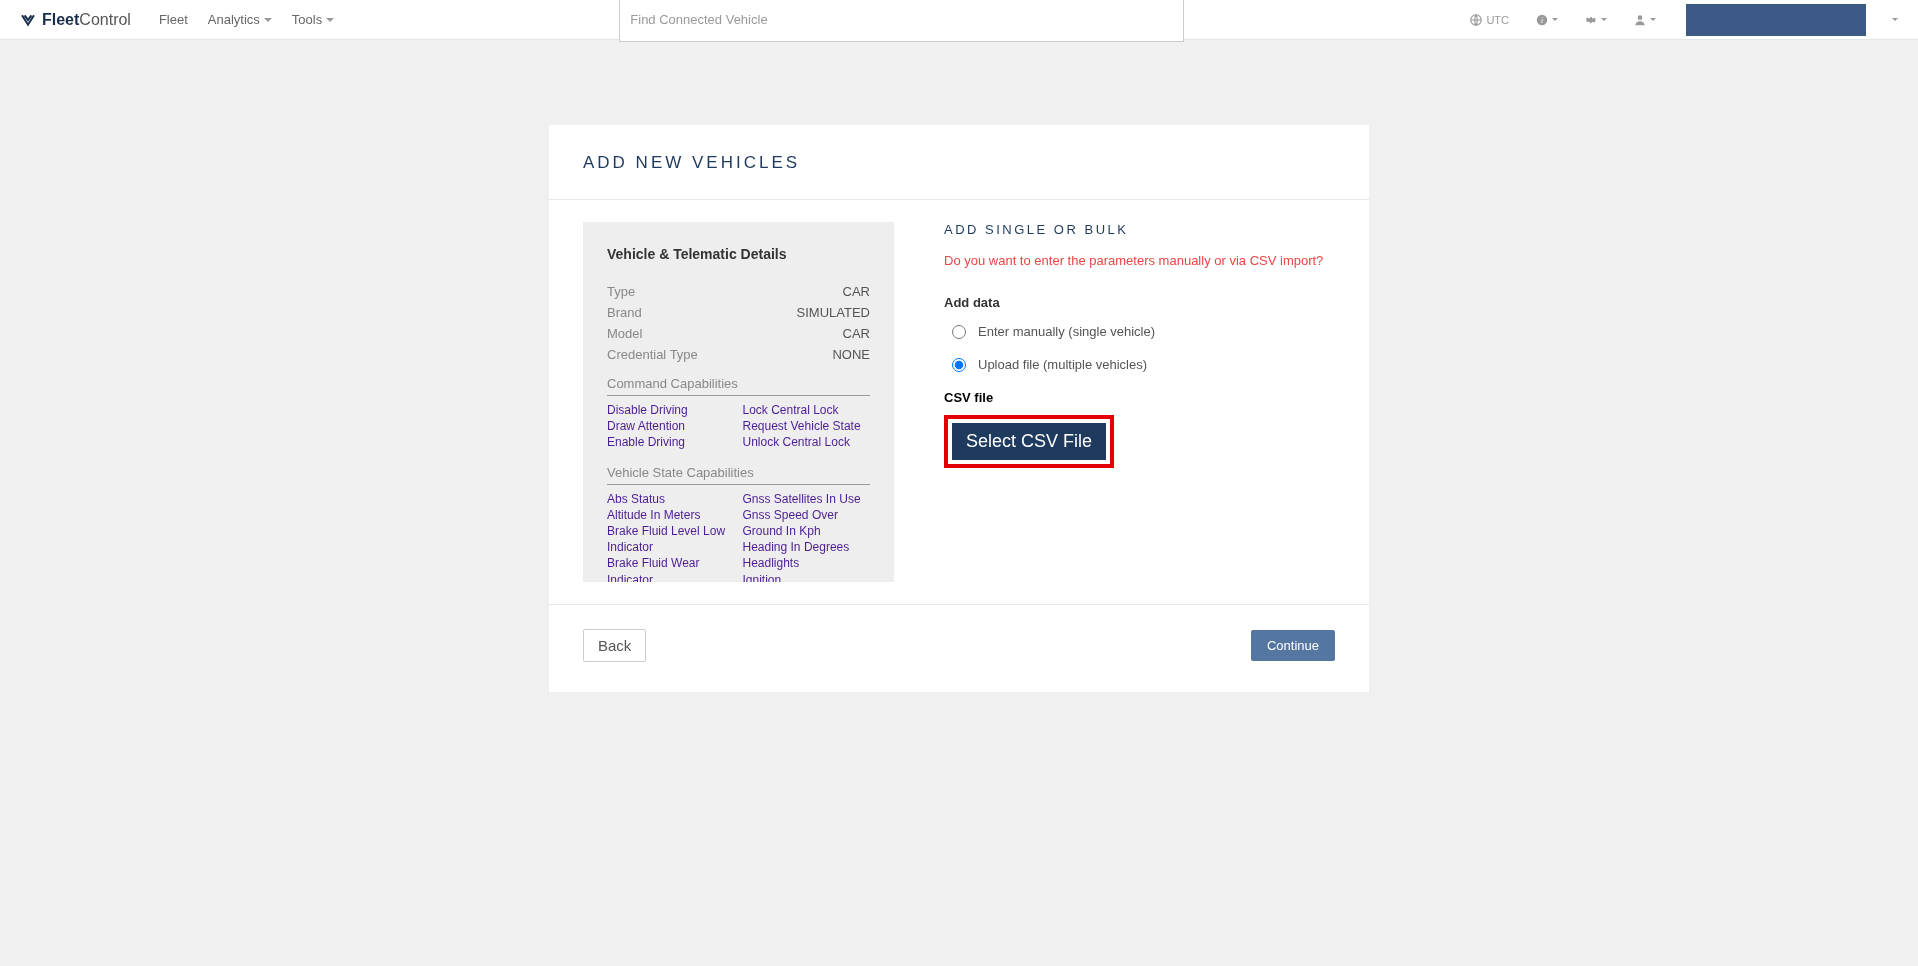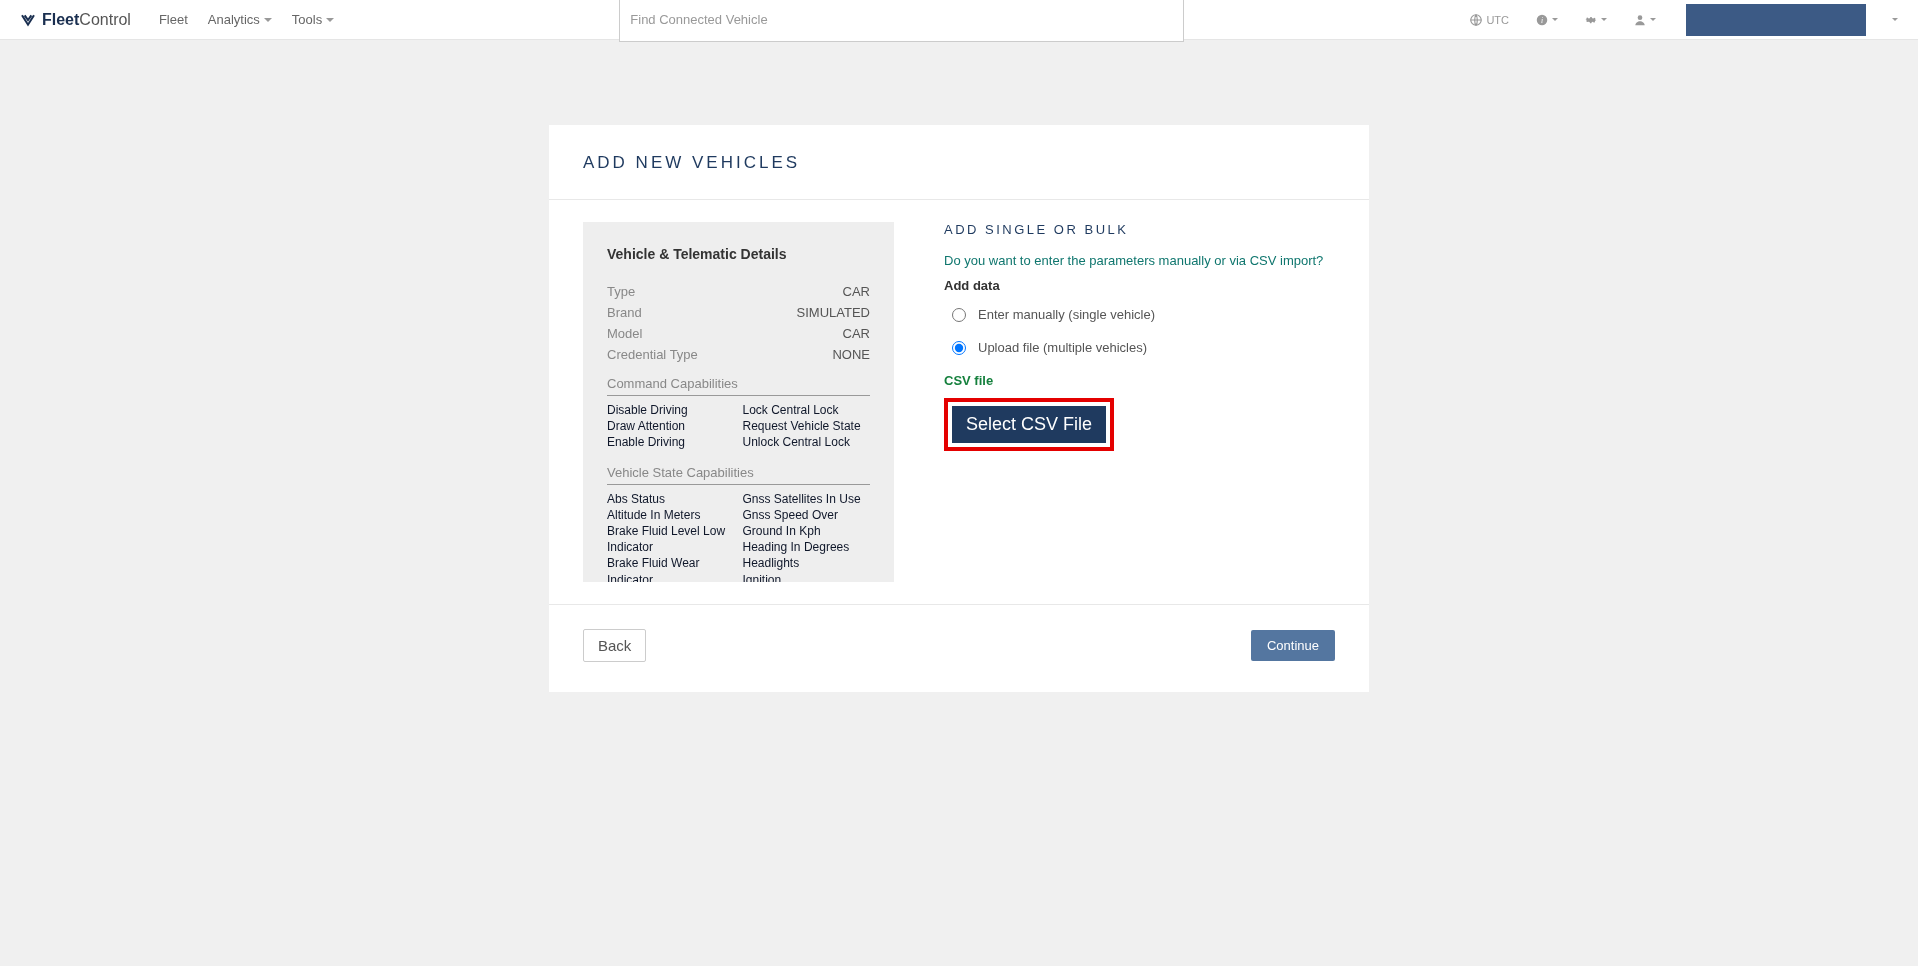--- a/index.html
+++ b/index.html
@@ -154,57 +154,57 @@
   padding-bottom: 4px;
   margin-bottom: 6px;
 }
 .caps-grid {
   display: grid;
   grid-template-columns: 1fr 1fr;
   column-gap: 8px;
   row-gap: 0px;
 }
 .cap-item {
-  color: #0f172a;
+  color: #4c1d95;
   font-size: 12px;
   line-height: 1.35;
 }
 .right-panel { flex: 1; }
 .section-title {
   color: #1f3a5f;
   font-size: 13px;
   font-weight: 400;
   letter-spacing: 2.5px;
   margin-bottom: 16px;
 }
 .section-desc {
-  color: #0f766e;
-  font-size: 13px;
-  margin-bottom: 10px;
+  color: #ef4444;
+  font-size: 13px;
+  margin-bottom: 27px;
 }
 .field-label {
   color: #333;
   font-size: 13px;
   font-weight: 600;
   margin-bottom: 14px;
 }
 .radio-row {
   display: flex;
   align-items: center;
   gap: 12px;
   margin-bottom: 18px;
   padding-left: 8px;
 }
 .radio-row label {
   color: #555;
   font-size: 13px;
 }
 .radio-row input { width: 14px; height: 14px; }
 .csv-label {
-  color: #15803d;
+  color: #000000;
   font-size: 13px;
   font-weight: 600;
   margin-top: 14px;
   margin-bottom: 10px;
 }
 .select-csv-wrap {
   border: 4px solid #e40000;
   display: inline-block;
   padding: 4px;
 }

